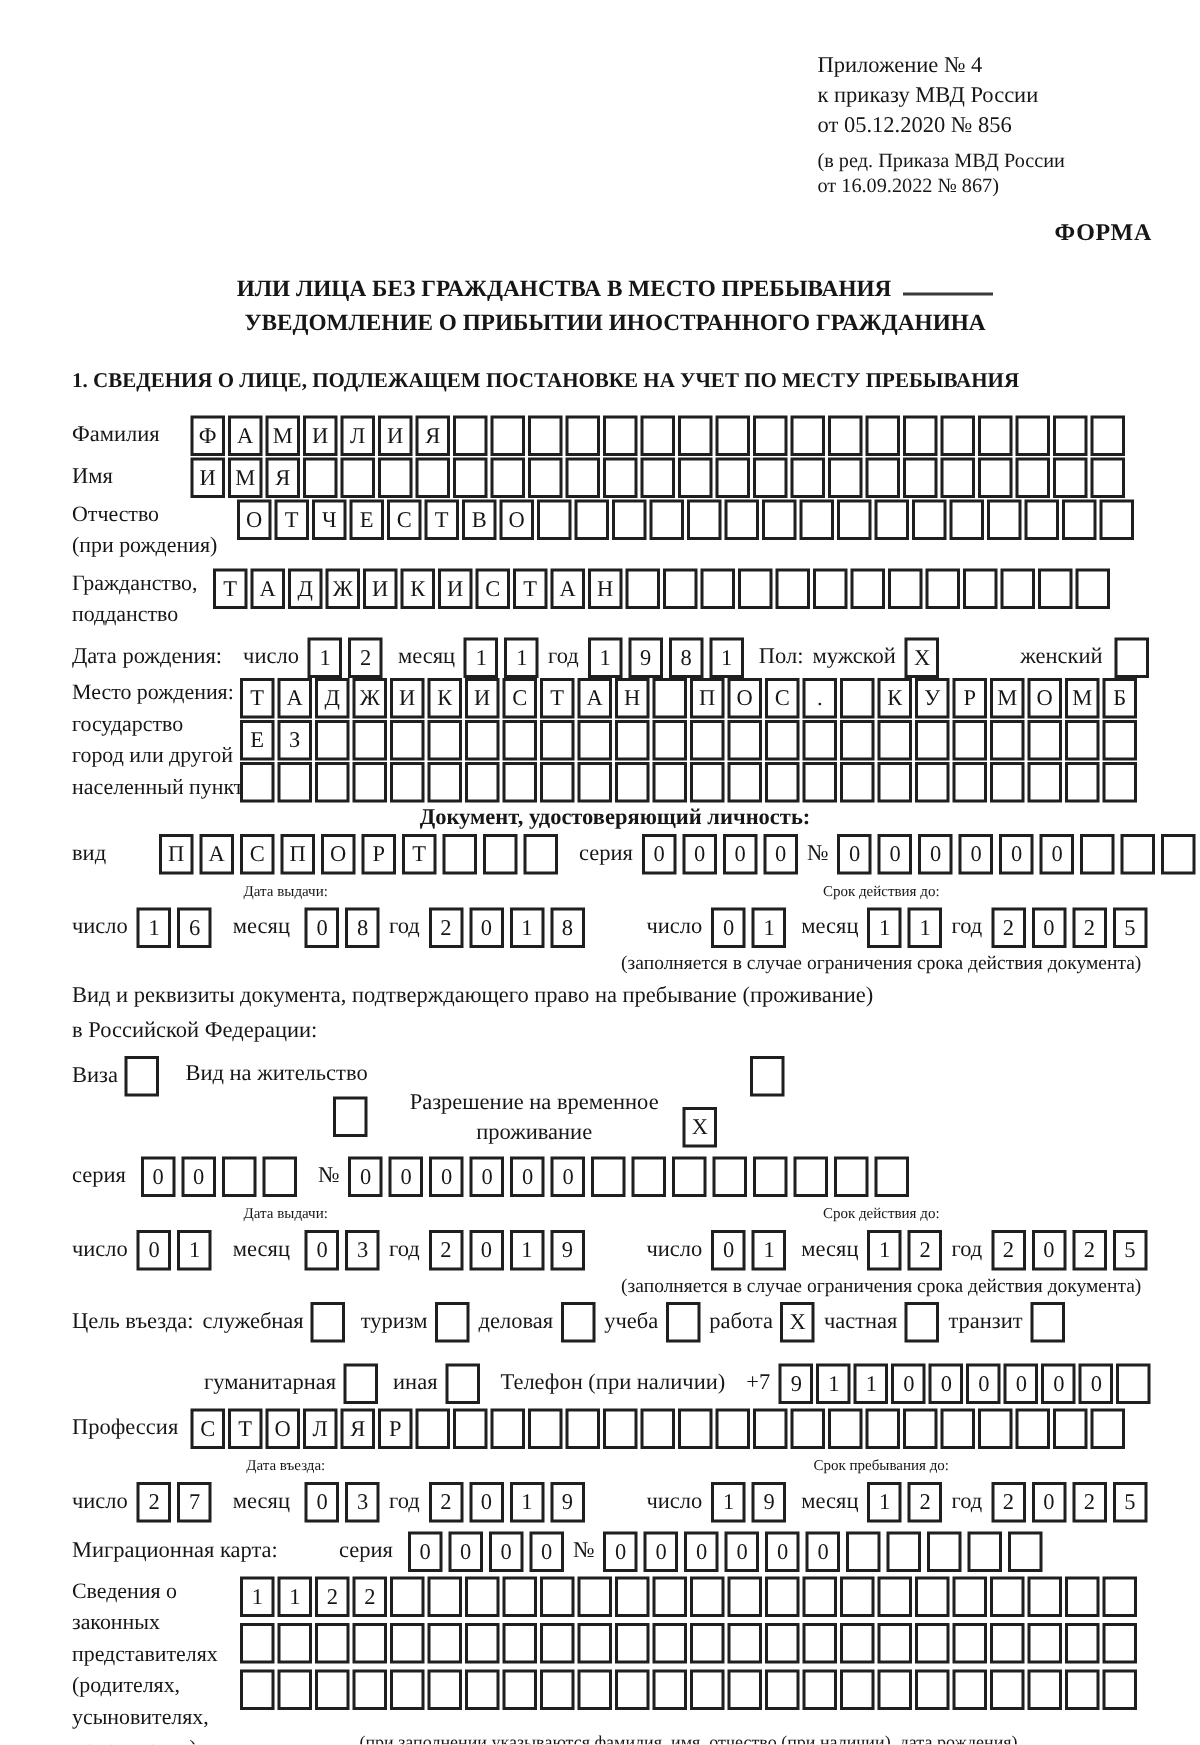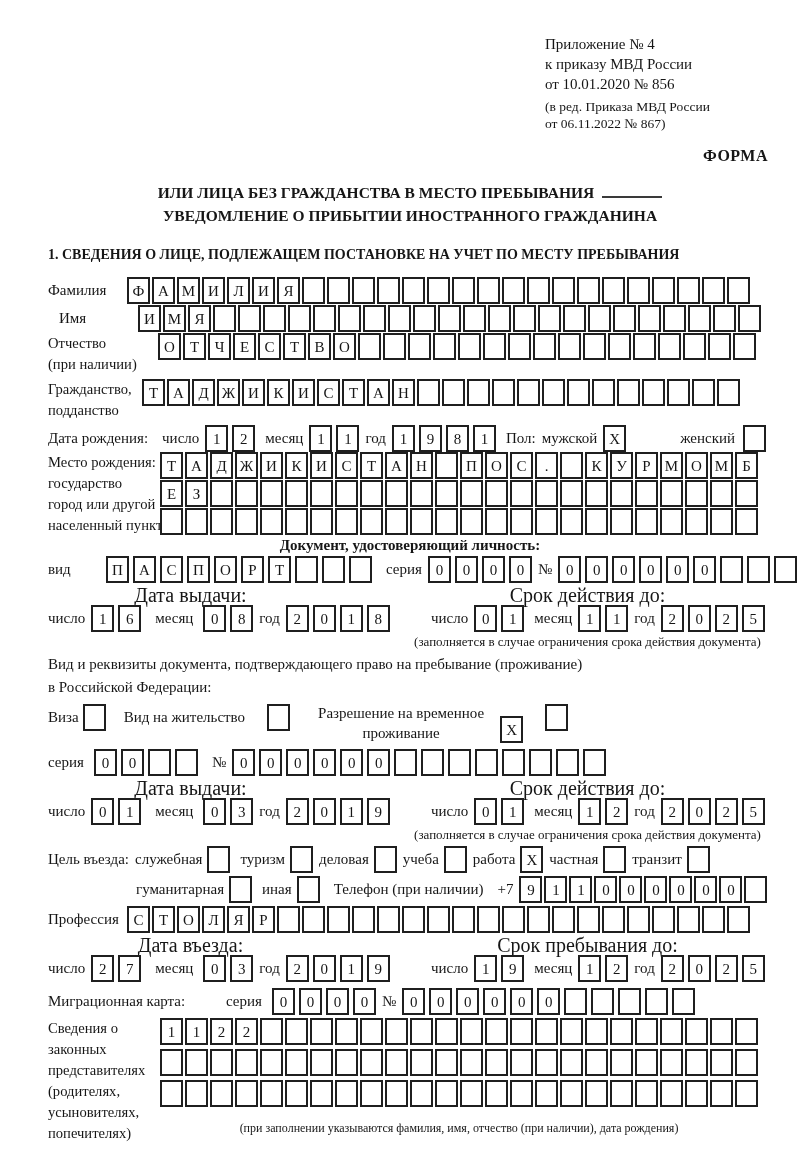--- a/index.html
+++ b/index.html
@@ -28,21 +28,21 @@
   .cell {
     flex:0 0 23px; width:23px; height:27px; border:2px solid #1f1f1f; background:#fff;
     display:flex; align-items:center; justify-content:center;
     font-size:15px; line-height:1; padding-top:1px;
   }
   .cellrows .cells { margin-bottom:1px; display:flex; }
   
   .datepair { display:flex; margin-top:3px; }
   .dcol-l { width:355px; flex-shrink:0; }
   .dcol-r { flex:1; }
-  .dhead { text-align:center; font-size:20px; line-height:18px; }
+  .dhead { text-align:center; font-size:10px; line-height:18px; }
   .dline { display:flex; align-items:center; margin-top:1px; }
   .dnote { font-size:13px; line-height:15px; text-align:center; margin-top:2px; white-space:nowrap; }
   .gap6  { width:6px;  flex-shrink:0; }
   .gap10 { width:10px; flex-shrink:0; }
   .gap14 { width:14px; flex-shrink:0; }
   .gap20 { width:20px; flex-shrink:0; }
   
   .ropts { display:flex; align-items:flex-start; margin-top:5px; }
   .ropt { display:flex; align-items:flex-end; }
   .ropt-label { font-size:15px; line-height:20px; }
@@ -54,24 +54,24 @@
   .intro { font-size:15px; line-height:21px; margin-top:5px; }
 </style>
 </head>
 <body>
 
 <div class="page">
 
   <div class="hdr">
     <div>Приложение № 4</div>
     <div>к приказу МВД России</div>
-    <div>от 10.01.2020 № 856</div>
+    <div>от 05.12.2020 № 856</div>
     <div class="hdr-amend">
       <div>(в ред. Приказа МВД России</div>
-      <div>от 06.11.2022 № 867)</div>
+      <div>от 16.09.2022 № 867)</div>
     </div>
   </div>
   <div class="forma">ФОРМА</div>
 
   <div class="title">
     <div><span>ИЛИ ЛИЦА БЕЗ ГРАЖДАНСТВА В МЕСТО ПРЕБЫВАНИЯ</span><span class="blank-line"></span></div>
     <div>УВЕДОМЛЕНИЕ О ПРИБЫТИИ ИНОСТРАННОГО ГРАЖДАНИНА</div>
   </div>
 
   <div class="sec-heading">1. СВЕДЕНИЯ О ЛИЦЕ, ПОДЛЕЖАЩЕМ ПОСТАНОВКЕ НА УЧЕТ ПО МЕСТУ ПРЕБЫВАНИЯ</div>
@@ -100,21 +100,21 @@
         <span class="cell"></span>
         <span class="cell"></span>
         <span class="cell"></span>
         <span class="cell"></span>
         <span class="cell"></span>
         <span class="cell"></span>
         <span class="cell"></span>
       </span>
   </div>
 
-  <div class="row" style="margin-top:1px;justify-content:center;">
+  <div class="row" style="margin-top:1px;">
     <span class="lbl" style="width:79px; line-height:27px;">Имя</span>
     <span class="cells">
         <span class="cell">И</span>
         <span class="cell">М</span>
         <span class="cell">Я</span>
         <span class="cell"></span>
         <span class="cell"></span>
         <span class="cell"></span>
         <span class="cell"></span>
         <span class="cell"></span>
@@ -134,21 +134,21 @@
         <span class="cell"></span>
         <span class="cell"></span>
         <span class="cell"></span>
         <span class="cell"></span>
       </span>
   </div>
 
   <div class="row" style="margin-top:1px; height:46px;">
     <span class="lblcol" style="width:110px;">
       <div>Отчество</div>
-      <div>(при наличии)</div>
+      <div>(при рождения)</div>
     </span>
     <span class="cells">
         <span class="cell">О</span>
         <span class="cell">Т</span>
         <span class="cell">Ч</span>
         <span class="cell">Е</span>
         <span class="cell">С</span>
         <span class="cell">Т</span>
         <span class="cell">В</span>
         <span class="cell">О</span>
@@ -434,27 +434,27 @@
   <div class="intro">Вид и реквизиты документа, подтверждающего право на пребывание (проживание)</div>
   <div class="intro" style="margin-top:2px;">в Российской Федерации:</div>
 
   <div class="ropts">
     <div class="ropt">
       <span class="ropt-label" style="line-height:27px;">Виза</span>
       <span class="cells" style="margin-left:4px;">
           <span class="cell"></span>
         </span>
     </div>
-    <div class="ropt" style="margin-left:18px;">
+    <div class="ropt" style="margin-left:18px;flex-direction:column;">
       <span class="ropt-label" style="line-height:27px;">Вид на жительство</span>
       <span class="cells" style="margin-left:22px;">
           <span class="cell"></span>
         </span>
     </div>
-    <div class="ropt" style="margin-left:22px;">
+    <div class="ropt" style="margin-left:22px;margin-top:22px;">
       <span class="ropt-label ctr" style="width:178px;">Разрешение на временное проживание</span>
       <span class="cells" style="margin-left:10px;">
           <span class="cell">X</span>
         </span>
     </div>
     <div class="ropt" style="margin-left:14px;">
       <span class="cells" style="margin-left:8px;">
           <span class="cell"></span>
         </span>
     </div>
@@ -594,21 +594,21 @@
     </div>
       <span class="gap6"></span>
     <div class="popt">
       <span class="ropt-label">транзит</span>
       <span class="cells">
           <span class="cell"></span>
         </span>
     </div>
   </div>
 
-  <div class="row" style="margin-top:3px; padding-left:88px;">
+  <div class="row" style="margin-top:14px; padding-left:88px;">
     <div class="popt">
       <span class="ropt-label">гуманитарная</span>
       <span class="cells">
           <span class="cell"></span>
         </span>
     </div>
       <span class="gap10"></span>
     <div class="popt">
       <span class="ropt-label">иная</span>
       <span class="cells">

